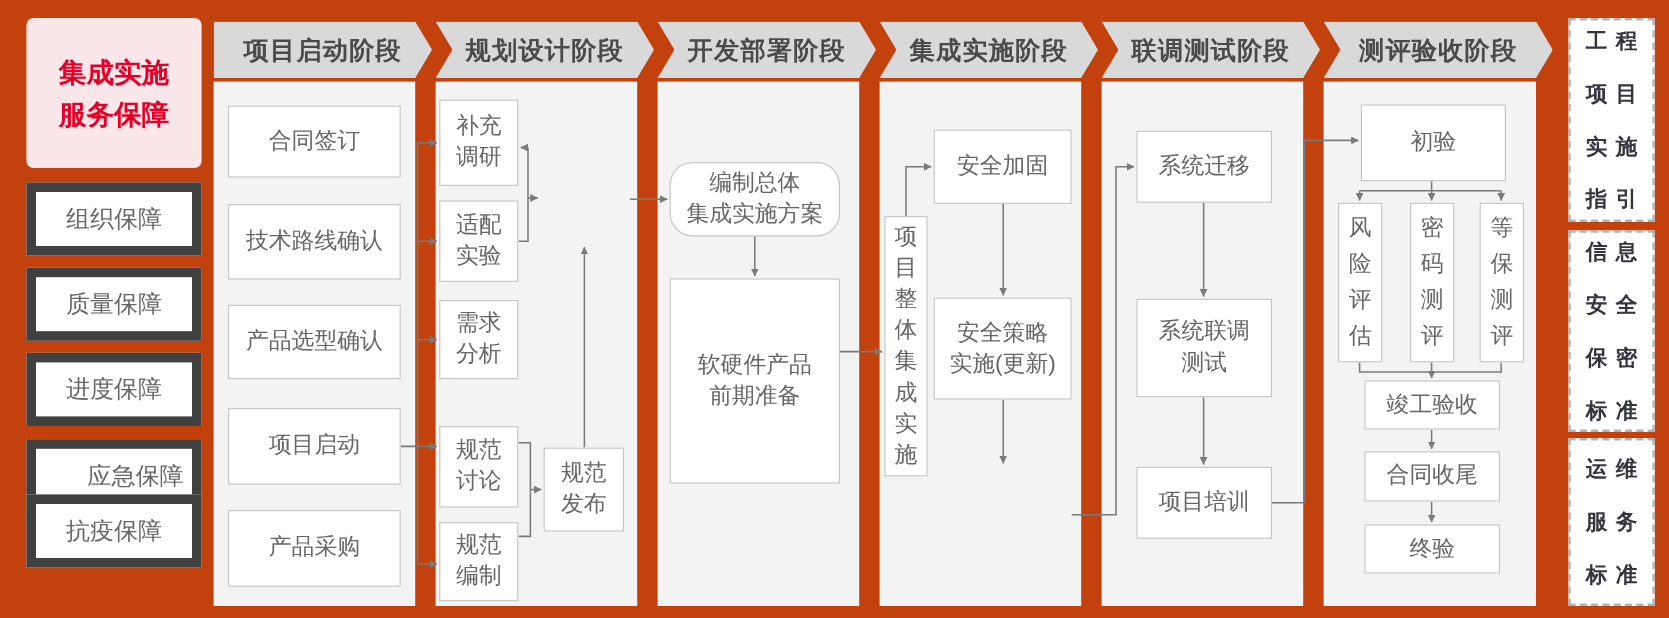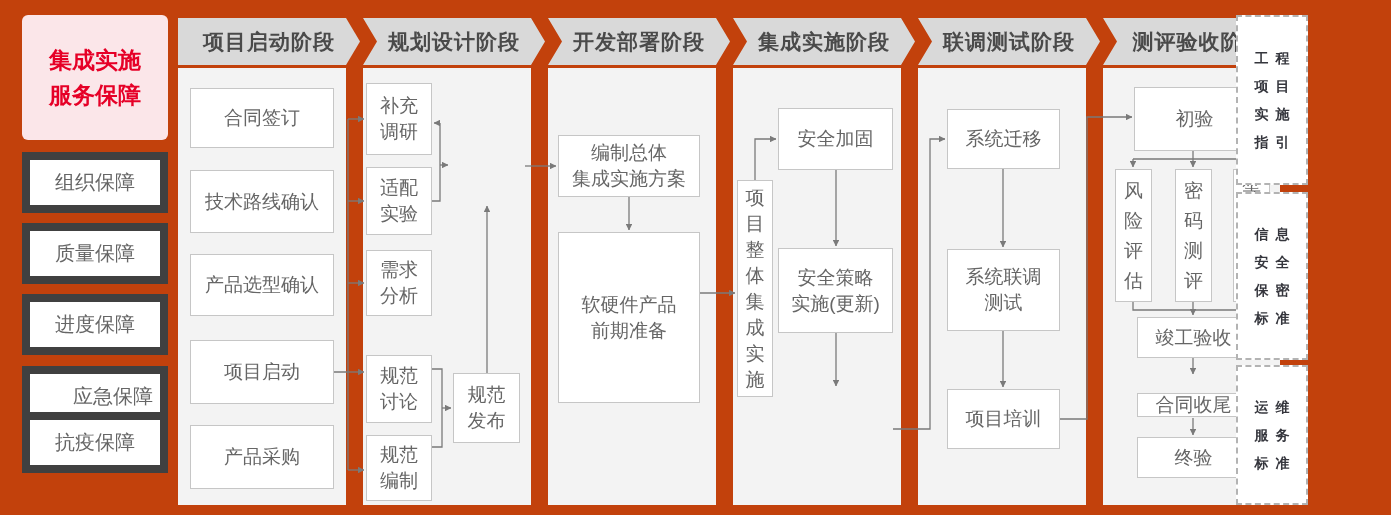--- a/index.html
+++ b/index.html
@@ -37,24 +37,24 @@
     font-size:23px; font-weight:bold; color:#e60027; line-height:1.5; white-space:pre-line;
   }
   .side-item {
     position:absolute; left:22px; width:146px; height:61px;
     background:#ffffff; border:8px solid #404040; z-index:3;
     display:flex; align-items:center; justify-content:center;
     font-size:20px; color:#666666;text-align:center;
   }
   
   .std {
-    position:absolute; left:1236px; width:72px; border:2px dashed #b3b3b3; z-index:3;
+    position:absolute; left:1307px; width:72px; border:2px dashed #b3b3b3; z-index:3;
     display:flex; align-items:center; justify-content:center; text-align:center;
-    font-size:14px; font-weight:bold; color:#35363d;
-    line-height:28px; letter-spacing:7px; padding-left:7px; white-space:pre-line;
+    font-size:18px; font-weight:bold; color:#35363d;
+    line-height:44px; letter-spacing:7px; padding-left:7px; white-space:pre-line;
     background:#ffffff;
   }
   svg.wires { position:absolute; left:0; top:0; z-index:1; pointer-events:none; }
 </style>
 </head>
 <body>
 
 <div class="stage">
 
   <div class="panel" style="left:178px;width:168px;"></div>
@@ -139,21 +139,21 @@
 实验</div>
   <div class="box" style="left:366px;top:250px;width:66px;height:66px;">需求
 分析</div>
   <div class="box" style="left:366px;top:355px;width:66px;height:68px;">规范
 讨论</div>
   <div class="box" style="left:366px;top:435px;width:66px;height:66px;">规范
 编制</div>
   <div class="box" style="left:453px;top:373px;width:67px;height:70px;">规范
 发布</div>
 
-  <div class="box" style="left:558px;top:135px;width:142px;height:62px;">编制总体
+  <div class="box" style="left:558px;top:135px;width:142px;height:62px;border-radius:19px;">编制总体
 集成实施方案</div>
   <div class="box" style="left:558px;top:232px;width:142px;height:171px;">软硬件产品
 前期准备</div>
 
   <div class="box box--v" style="left:737px;top:180px;width:36px;height:217px;">项
 目
 整
 体
 集
 成
@@ -175,21 +175,21 @@
 估</div>
   <div class="box box--v4" style="left:1175px;top:169px;width:37px;height:133px;">密
 码
 测
 评</div>
   <div class="box box--v4" style="left:1233px;top:169px;width:37px;height:133px;">等
 保
 测
 评</div>
   <div class="box" style="left:1137px;top:317px;width:113px;height:41px;">竣工验收</div>
-  <div class="box" style="left:1137px;top:393px;width:113px;height:24px;">合同收尾</div>
+  <div class="box" style="left:1137px;top:376px;width:113px;height:42px;">合同收尾</div>
   <div class="box" style="left:1137px;top:437px;width:113px;height:41px;">终验</div>
 
   <div class="std" style="top:15px;height:170px;">工程
 项目
 实施
 指引</div>
   <div class="std" style="top:192px;height:168px;">信息
 安全
 保密
 标准</div>

